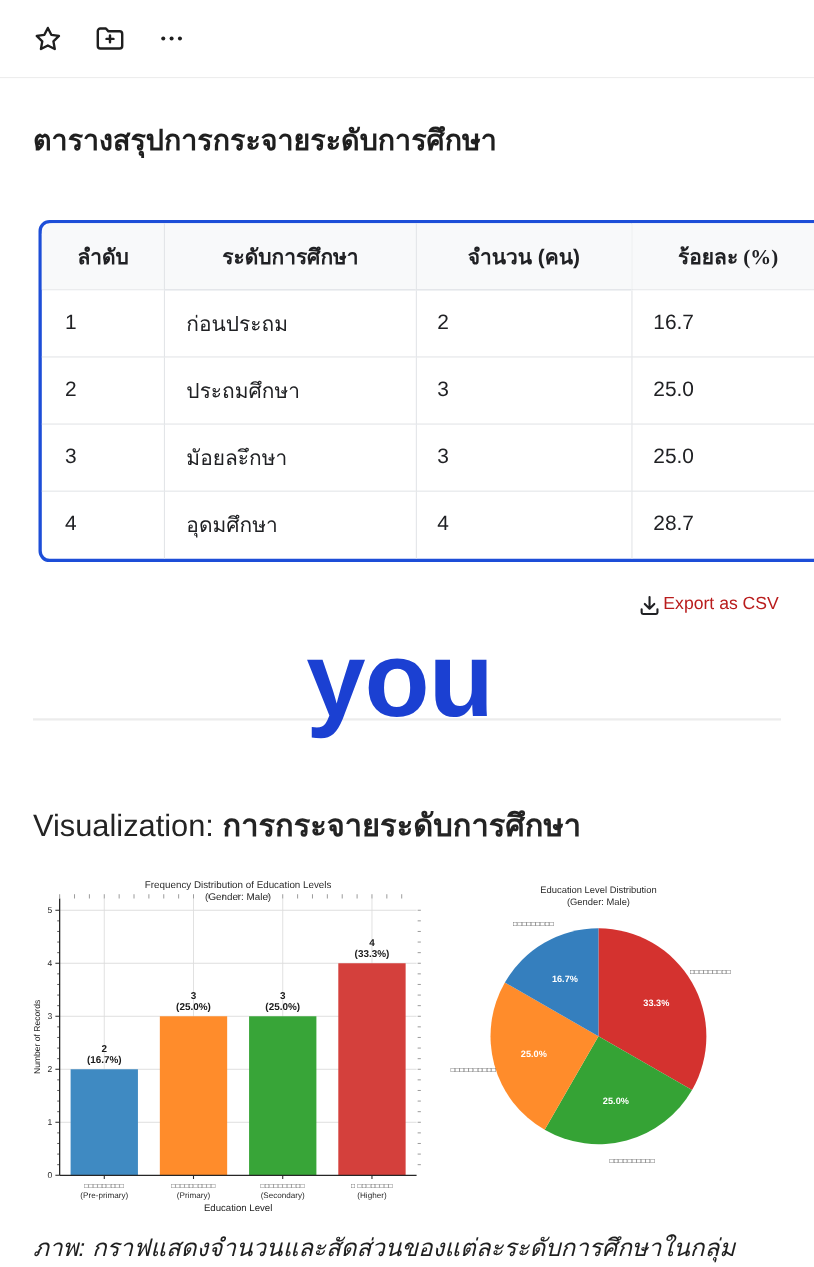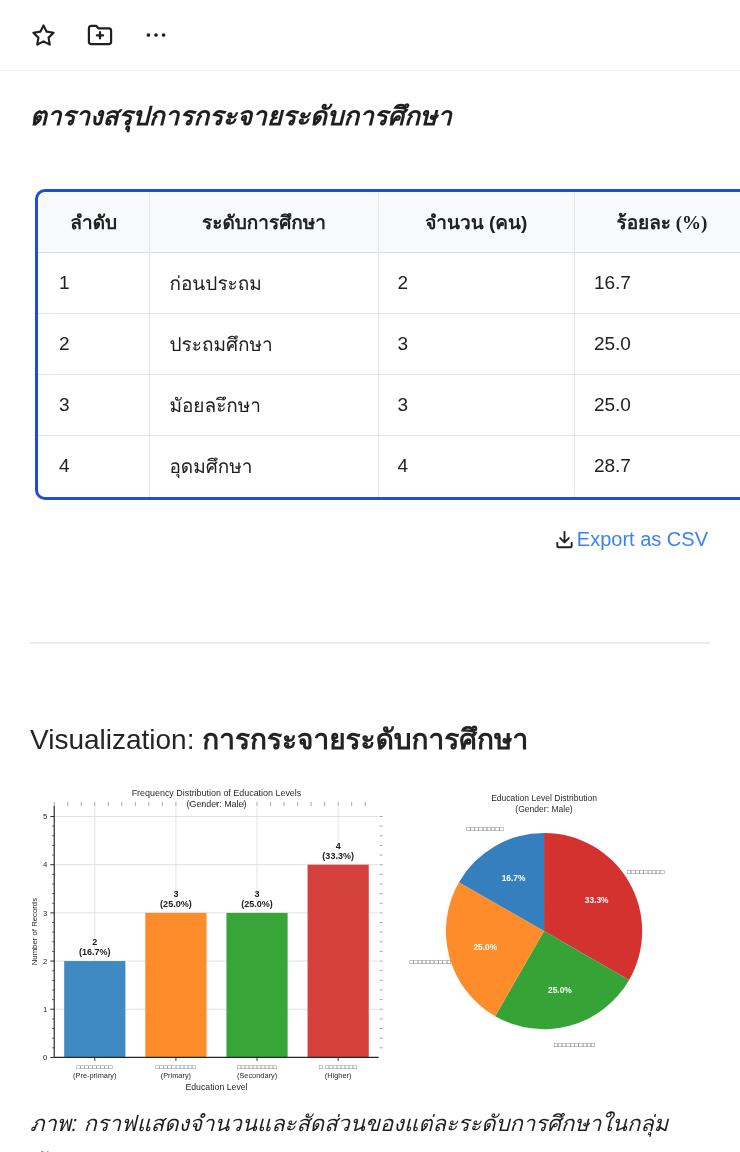--- a/index.html
+++ b/index.html
@@ -7,36 +7,36 @@
     font-family:"Liberation Sans", sans-serif; color:#1f1f1f; }
   
   .app-header { height:71px; display:flex; align-items:center; justify-content:space-between;
     padding:0 30px; border-bottom:1px solid #ededed; }
   .header-title { font-size:22px; font-weight:500; color:#202124; letter-spacing:.1px; }
   .header-actions { display:flex; align-items:center; gap:29px; }
   .icon-btn { background:none; border:none; padding:0; cursor:pointer; display:flex; align-items:center; }
   .icon-btn svg { display:block; }
   
   main { padding:0 30px; }
-  h1.sec1 { margin-top:29px; font-size:26px; font-weight:700; color:#1f1f1f; line-height:1.25;font-style:italic; }
+  h1.sec1 { margin-top:40px; font-size:26px; font-weight:700; color:#1f1f1f; line-height:1.25; }
   .edu-table { width:717px; margin:56px auto 0 5px; border-collapse:separate; border-spacing:0;
     border:3px solid #1d4ed8; border-radius:10px; font-size:19px; color:#202124; }
   .edu-table th { background:#f8f9fa; font-weight:700; text-align:center; height:61px;
     border-bottom:1px solid #dcdfe3; }
   .edu-table td { height:61px; text-align:left; padding-left:19px; border-bottom:1px solid #e3e5e8; }
   .edu-table th + th, .edu-table td + td { border-left:1px solid #e3e5e8; }
   .edu-table tr:last-child td { border-bottom:none; }
   .edu-table th:first-child { border-top-left-radius:10px; }
   .edu-table th:last-child { border-top-right-radius:10px;font-family:Liberation Serif, serif; }
   .col-no { width:105px; } .col-level { width:215px; } .col-count { width:185px; } .col-pct { width:165px; }
   .edu-table td:first-child { padding-left:21px; }
   
   .export-row { display:flex; justify-content:flex-end; margin-top:24px; }
   .export-btn { display:flex; align-items:center; gap:1px; background:none; border:none;
-    font-family:inherit; font-size:20px; color:#3b82f6; cursor:pointer; padding:4px 2px; }
+    font-family:inherit; font-size:16px; color:#b91c1c; cursor:pointer; padding:4px 2px; }
   
   .you-wrap { position:relative; height:104px; margin-top:12px; }
   .you-rule { position:absolute; left:0; right:0; top:75px; height:2px; background:#ececec; }
   .you-text { position:absolute; left:50%; top:-16px; transform:translateX(-54%);
     font-size:97px; font-weight:700; color:#1b40d2; letter-spacing:-1px; }
   
   h2.sec2 { margin-top:46px; font-size:28px; font-weight:400; color:#242424; }
   h2.sec2 .bold { font-weight:700; }
   
   .figure { display:flex; margin-top:19px; margin-left:-2px; }
@@ -123,20 +123,21 @@
       <svg width="23" height="23" viewBox="0 0 24 24" fill="none" stroke="#202124" stroke-width="2" stroke-linecap="round" stroke-linejoin="round">
         <path d="M12 4v10 M7.5 10.5 L12 15 l4.5-4.5"></path>
         <path d="M4.5 15.5v3.2a1.3 1.3 0 0 0 1.3 1.3h12.4a1.3 1.3 0 0 0 1.3-1.3v-3.2"></path>
       </svg>
       <span>Export as CSV</span>
     </button>
   </div>
 
   <div class="you-wrap">
     <div class="you-rule"></div>
+    <span class="you-text">you</span>
   </div>
 
   <h2 class="sec2"><span>Visualization: </span><span class="bold">การกระจายระดับการศึกษา</span></h2>
 
   <div class="figure">
     <svg id="barchart" class="fig-bar" viewBox="0 0 392 312" xmlns="http://www.w3.org/2000/svg">
         <line x1="27" x2="361" y1="231.4" y2="231.4" stroke="#d8d8d8" stroke-width="0.8"></line>
         <line x1="27" x2="361" y1="181.8" y2="181.8" stroke="#d8d8d8" stroke-width="0.8"></line>
         <line x1="27" x2="361" y1="132.20000000000002" y2="132.20000000000002" stroke="#d8d8d8" stroke-width="0.8"></line>
         <line x1="27" x2="361" y1="82.6" y2="82.6" stroke="#d8d8d8" stroke-width="0.8"></line>

